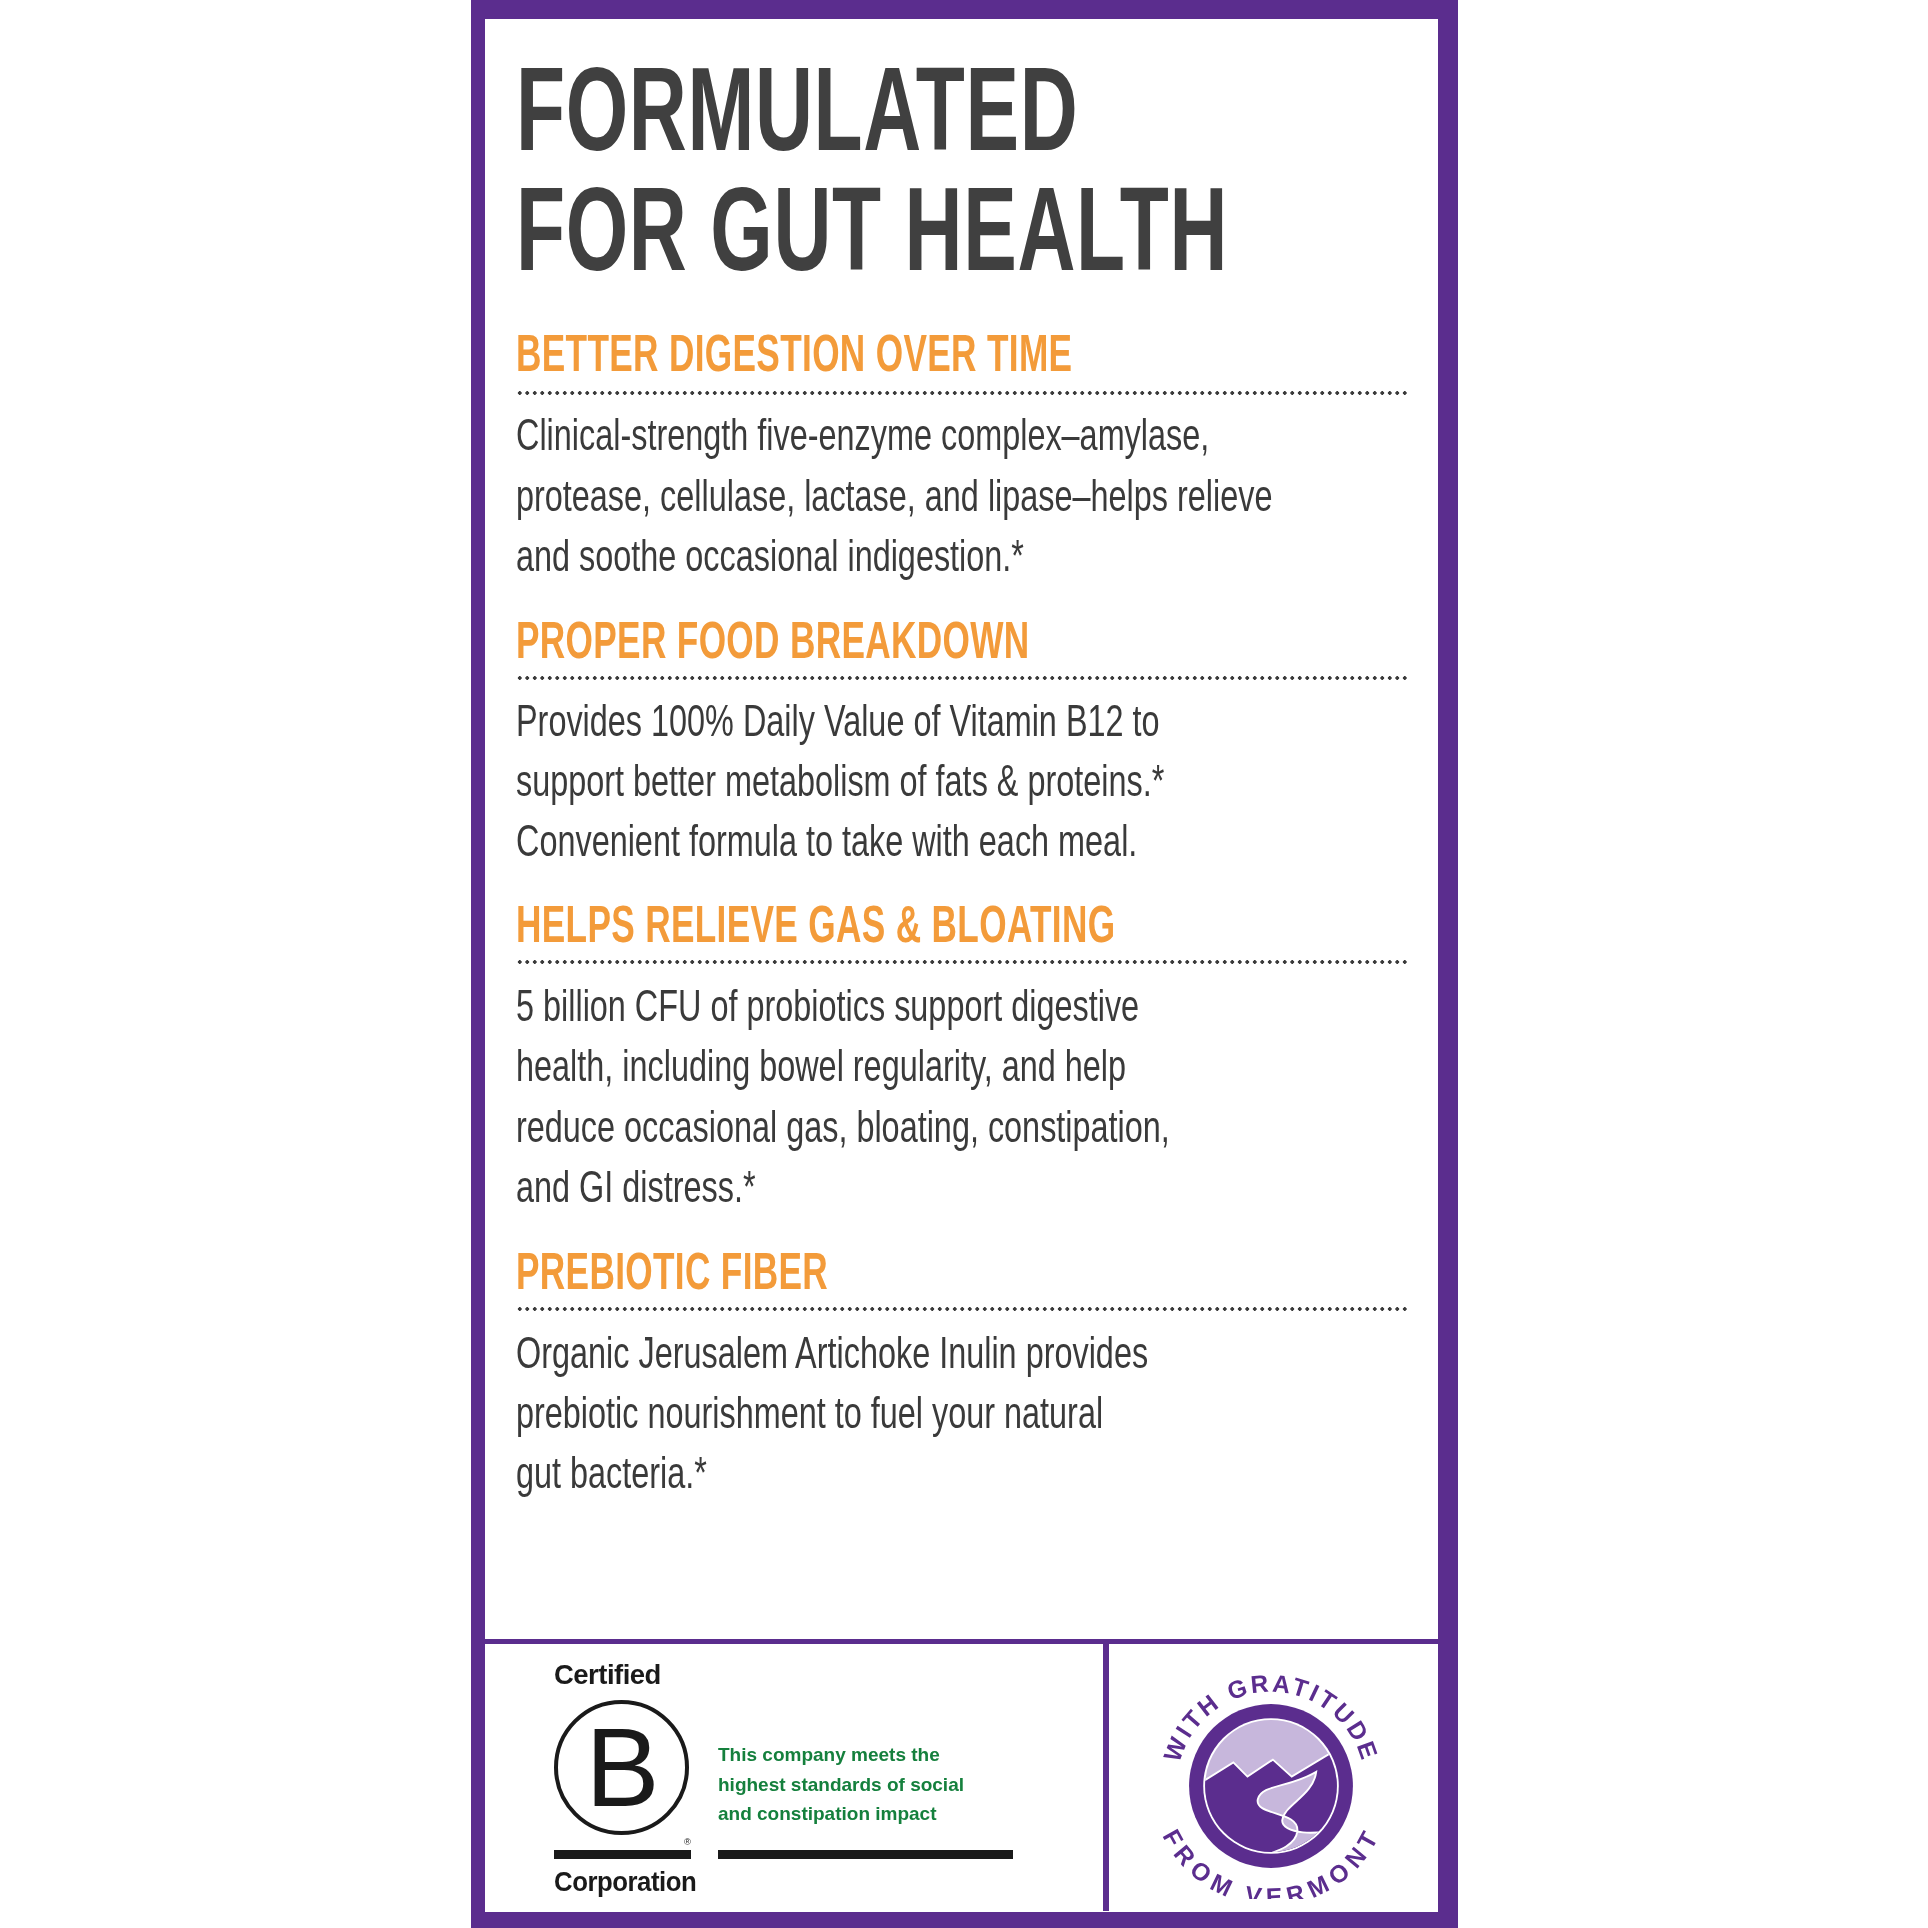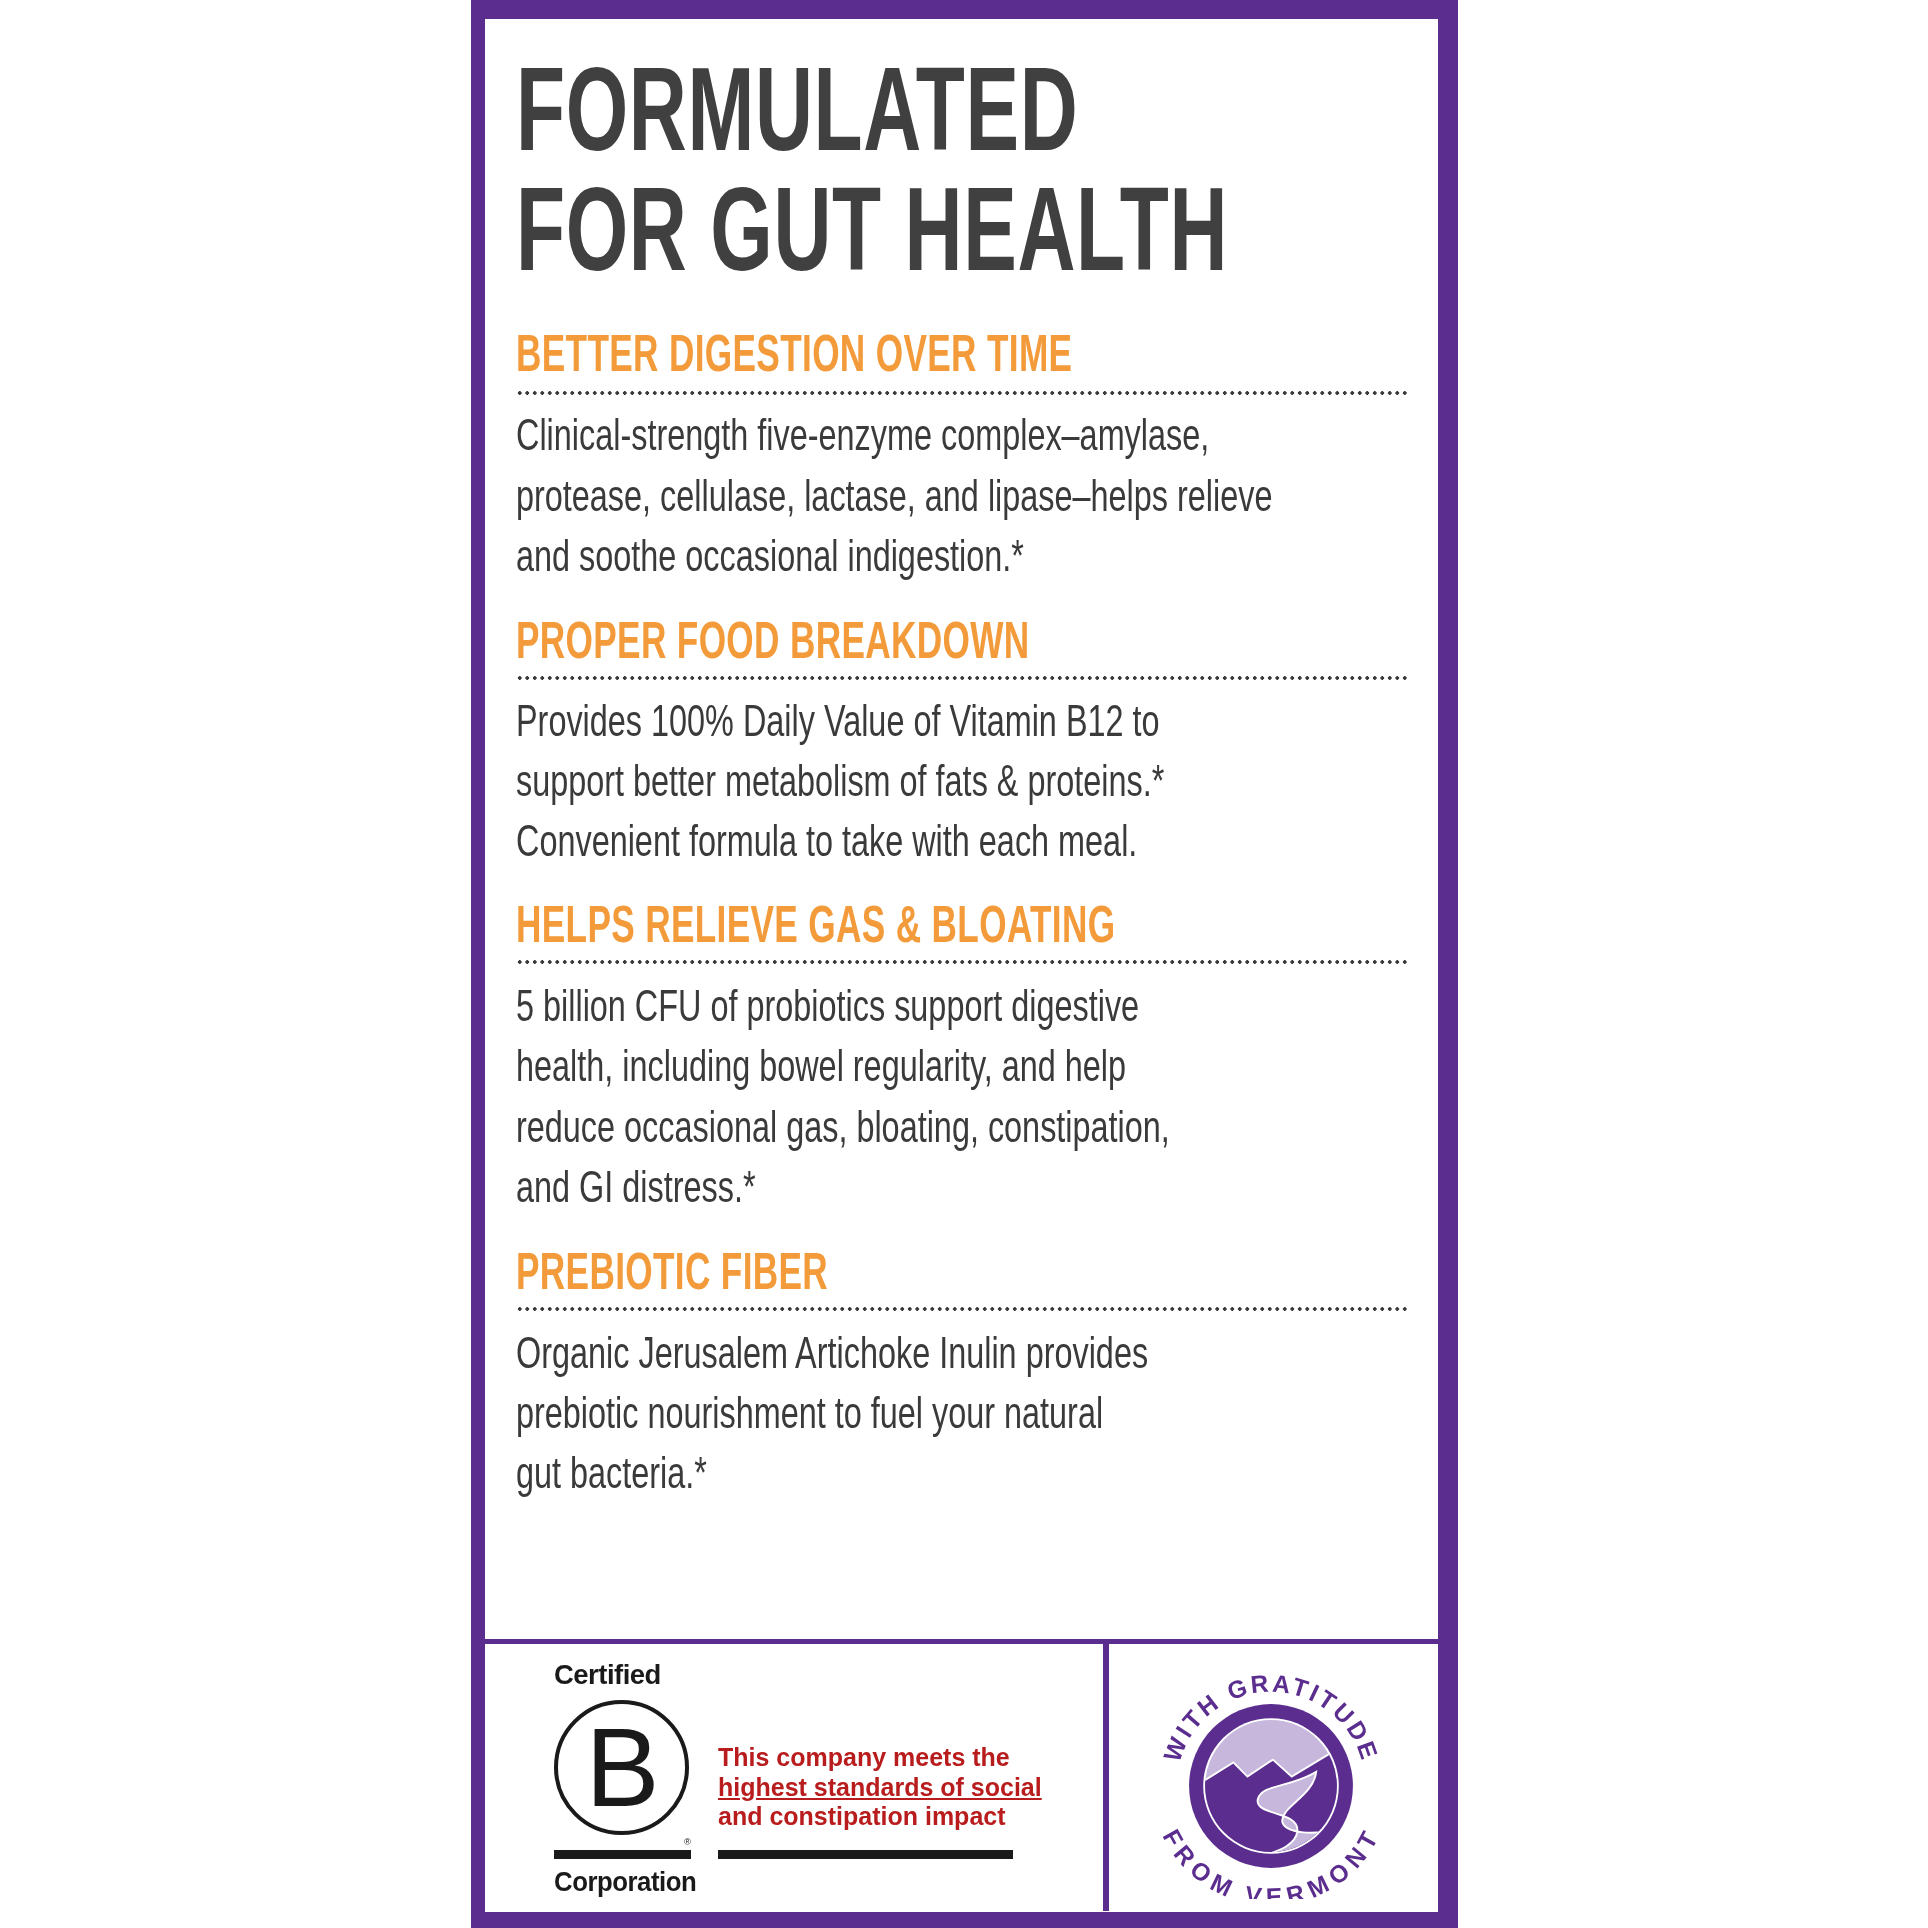--- a/index.html
+++ b/index.html
@@ -17,21 +17,21 @@
 
   .dots { position:absolute; left:516px; width:892px; height:3.8px;
           background-image: radial-gradient(circle, #3a3a3a 1.5px, transparent 1.8px);
           background-size:7.5px 3.8px; background-repeat:repeat-x; }
 
   .bcorp-word { position:absolute; font-weight:bold; font-size:28px; color:#1a1a1a; white-space:nowrap; transform-origin:0 0; letter-spacing:-0.5px; }
   .bcorp-circle { position:absolute; left:554px; top:1700px; width:127px; height:127px; border:4.7px solid #1a1a1a; border-radius:50%; }
   .bcorp-b { position:absolute; left:554px; top:1700px; width:137px; height:137px; text-align:center; font-size:111px; line-height:137px; color:#1a1a1a; font-family:"Liberation Sans", sans-serif; }
   .bcorp-reg { position:absolute; left:684px; top:1836px; font-size:9.4px; color:#1a1a1a; }
   .bar { position:absolute; height:8.5px; background:#1a1a1a; }
-  .bcorp-copy { position:absolute; font-weight:bold; font-size:25px; color:#b91c1c; white-space:nowrap; line-height:1; }
+  .bcorp-copy { position:absolute; font-weight:bold; font-size:19px; color:#15803d; white-space:nowrap; line-height:1; }
 </style>
 </head>
 <body>
 
 <div class="frame"></div>
 <div class="panel"></div>
 <div class="hdiv"></div>
 <div class="vdiv"></div>
 
 <div>
@@ -74,21 +74,21 @@
 
 <div>
   <div class="bcorp-word" style="left:554px; top:1659px; transform:scaleX(0.98);">Certified</div>
   <div class="bcorp-circle"></div>
   <div class="bcorp-b">B</div>
   <div class="bcorp-reg">®</div>
   <div class="bar" style="left:554px; top:1850px; width:137px;"></div>
   <div class="bcorp-word" style="left:554px; top:1866px; transform:scaleX(0.92);">Corporation</div>
 
   <div class="bcorp-copy" style="left:718px; top:1745px;">This company meets the</div>
-  <div class="bcorp-copy" style="left:718px; top:1775px;text-decoration:underline;">highest standards of social</div>
+  <div class="bcorp-copy" style="left:718px; top:1775px;">highest standards of social</div>
   <div class="bcorp-copy" style="left:718px; top:1804px;">and constipation impact</div>
   <div class="bar" style="left:718px; top:1850px; width:295px;"></div>
 </div>
 
 <div class="abs" style="left:1158px; top:1673px; width:226px; height:226px;">
   <svg width="226" height="226" viewBox="0 0 240 240">
     <defs>
       <path id="topArc" d="M 20 120 A 100 100 0 0 1 220 120"></path>
       <path id="botArc" d="M 12 120 A 108 108 0 0 0 228 120"></path>
       <clipPath id="innerClip">

